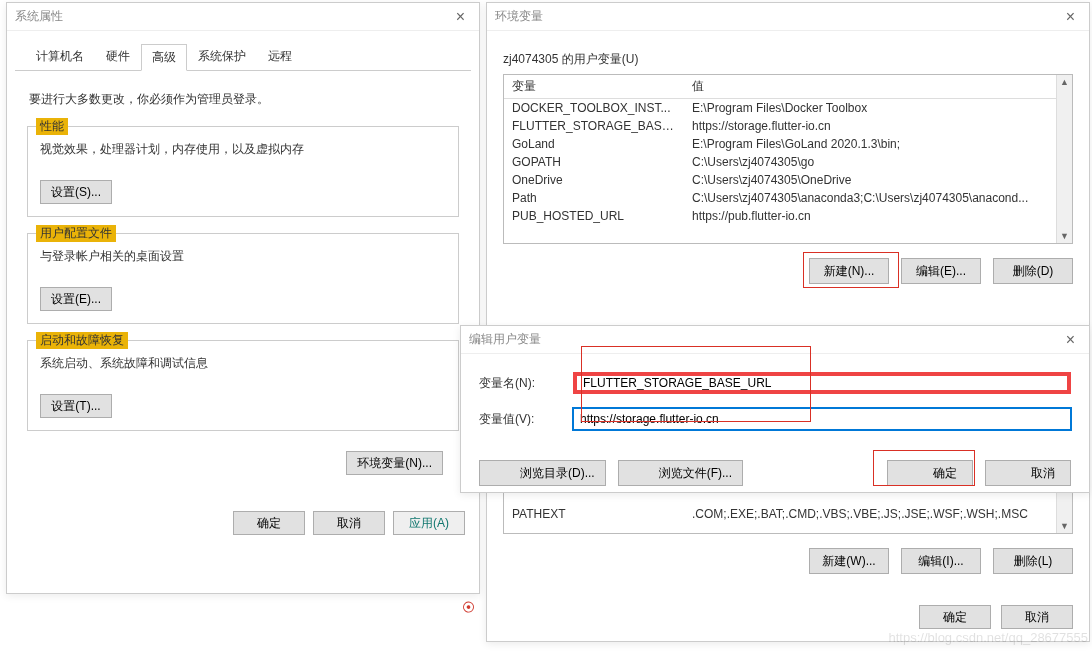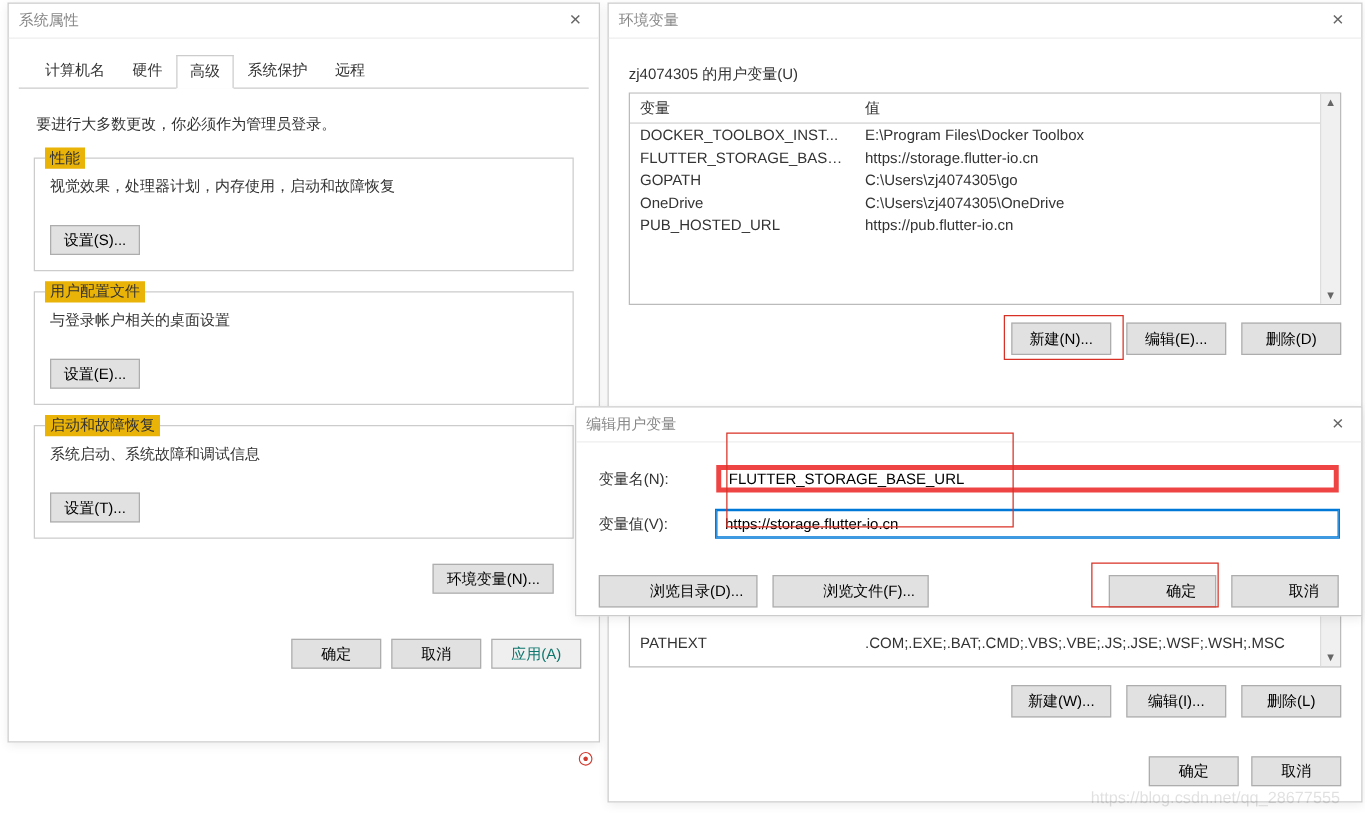--- a/index.html
+++ b/index.html
@@ -107,21 +107,21 @@
     .edv-label { width: 76px; }
     .edv-input {
       flex: 1; height: 22px; border: 4px solid #ef4444; padding: 2px 6px; font-size: 12px; font-family: inherit;
     }
     .edv-input.focus { border: 1px solid #0078d7; outline: 1px solid #0078d7; }
     .edv-btns { display: flex; justify-content: space-between; padding: 6px 18px 12px 18px; align-items: center; }
     .edv-left { display: flex; gap: 12px; }
     .edv-right { display: flex; gap: 12px; }
     .edv-btns .btn { min-width: 86px; height: 26px; padding-left: 40px; }
 
-    .watermark { position: absolute; right: 20px; bottom: 6px; color: rgba(0,0,0,0.12); font-size: 13px; pointer-events: none; margin-left: 16px; }
+    .watermark { position: absolute; right: 4px; bottom: 6px; color: rgba(0,0,0,0.12); font-size: 13px; pointer-events: none; margin-left: 16px; }
     .wm-icon { position: absolute; left: 462px; top: 600px; color: #d0392e; font-size: 13px; pointer-events: none; }
   </style>
 </head>
 <body>
 
 <div class="dialog" id="sysprops">
   <div class="dlg-title">
     <span>系统属性</span>
     <span class="close-x">×</span>
   </div>
@@ -129,21 +129,21 @@
     <div class="tab">计算机名</div>
     <div class="tab">硬件</div>
     <div class="tab active">高级</div>
     <div class="tab">系统保护</div>
     <div class="tab">远程</div>
   </div>
   <div class="sp-body">
     <div class="sp-note">要进行大多数更改，你必须作为管理员登录。</div>
     <div class="group">
       <div class="group-title">性能</div>
-      <div>视觉效果，处理器计划，内存使用，启动和故障恢复</div>
+      <div>视觉效果，处理器计划，内存使用，以及虚拟内存</div>
       <div class="group-row-btn">
           <button class="btn">设置(S)...</button>
         </div>
     </div>
     <div class="group">
       <div class="group-title">用户配置文件</div>
       <div>与登录帐户相关的桌面设置</div>
       <div class="group-row-btn">
           <button class="btn">设置(E)...</button>
         </div>
@@ -184,26 +184,34 @@
         <tbody id="user-rows">
             <tr>
               <td>DOCKER_TOOLBOX_INST...</td>
               <td>E:\Program Files\Docker Toolbox</td>
             </tr>
             <tr>
               <td>FLUTTER_STORAGE_BASE_...</td>
               <td>https://storage.flutter-io.cn</td>
             </tr>
             <tr>
+              <td>GoLand</td>
+              <td>E:\Program Files\GoLand 2020.1.3\bin;</td>
+            </tr>
+            <tr>
               <td>GOPATH</td>
               <td>C:\Users\zj4074305\go</td>
             </tr>
             <tr>
               <td>OneDrive</td>
               <td>C:\Users\zj4074305\OneDrive</td>
+            </tr>
+            <tr>
+              <td>Path</td>
+              <td>C:\Users\zj4074305\anaconda3;C:\Users\zj4074305\anacond...</td>
             </tr>
             <tr>
               <td>PUB_HOSTED_URL</td>
               <td>https://pub.flutter-io.cn</td>
             </tr>
           </tbody>
       </table>
       <div class="scrollbar-stub"></div>
     </div>
     <div class="ev-btns" style="position:relative">

